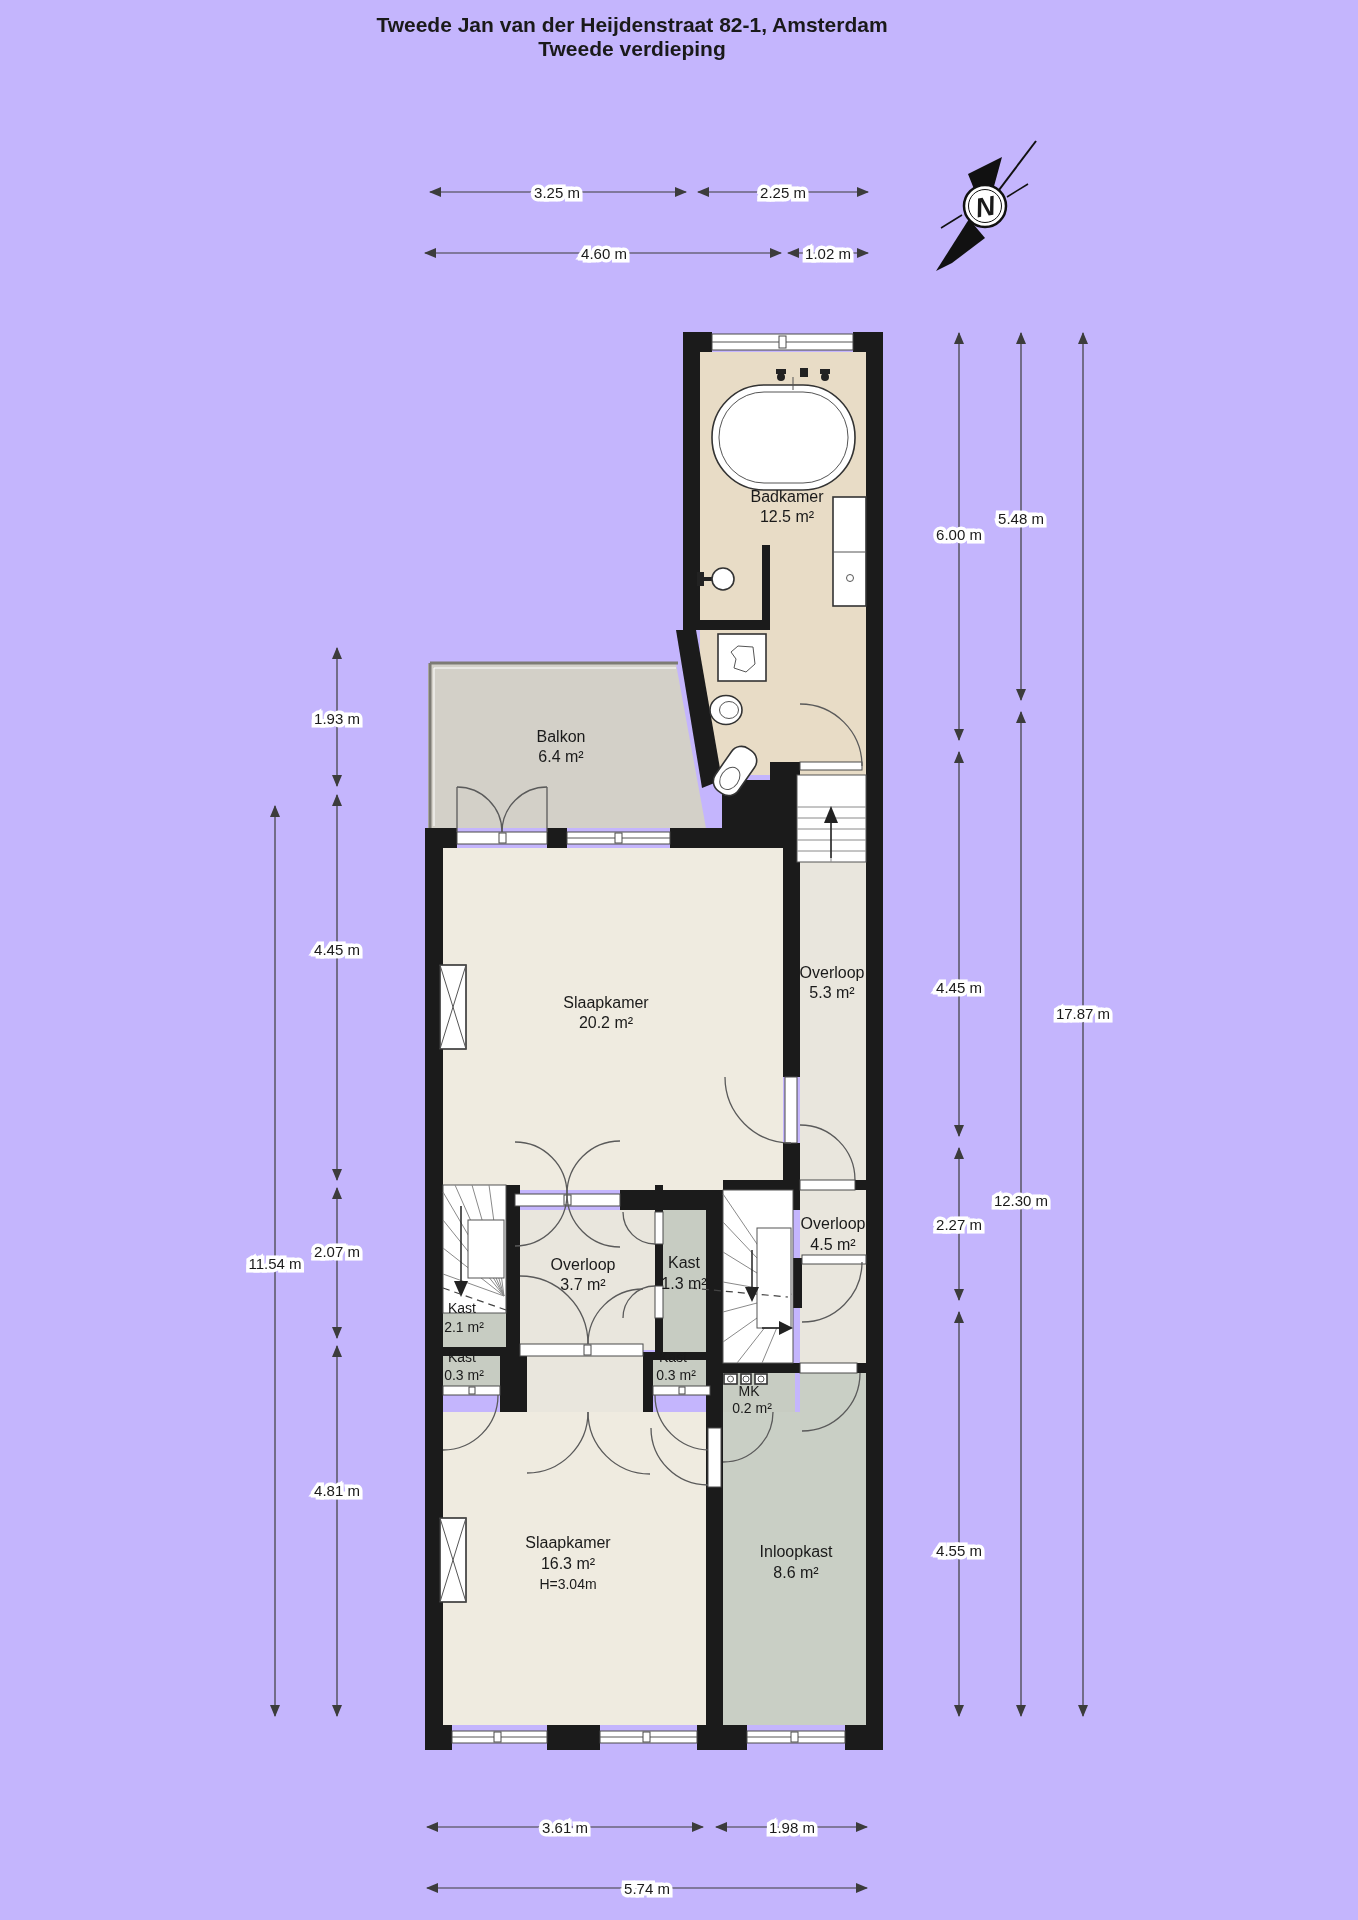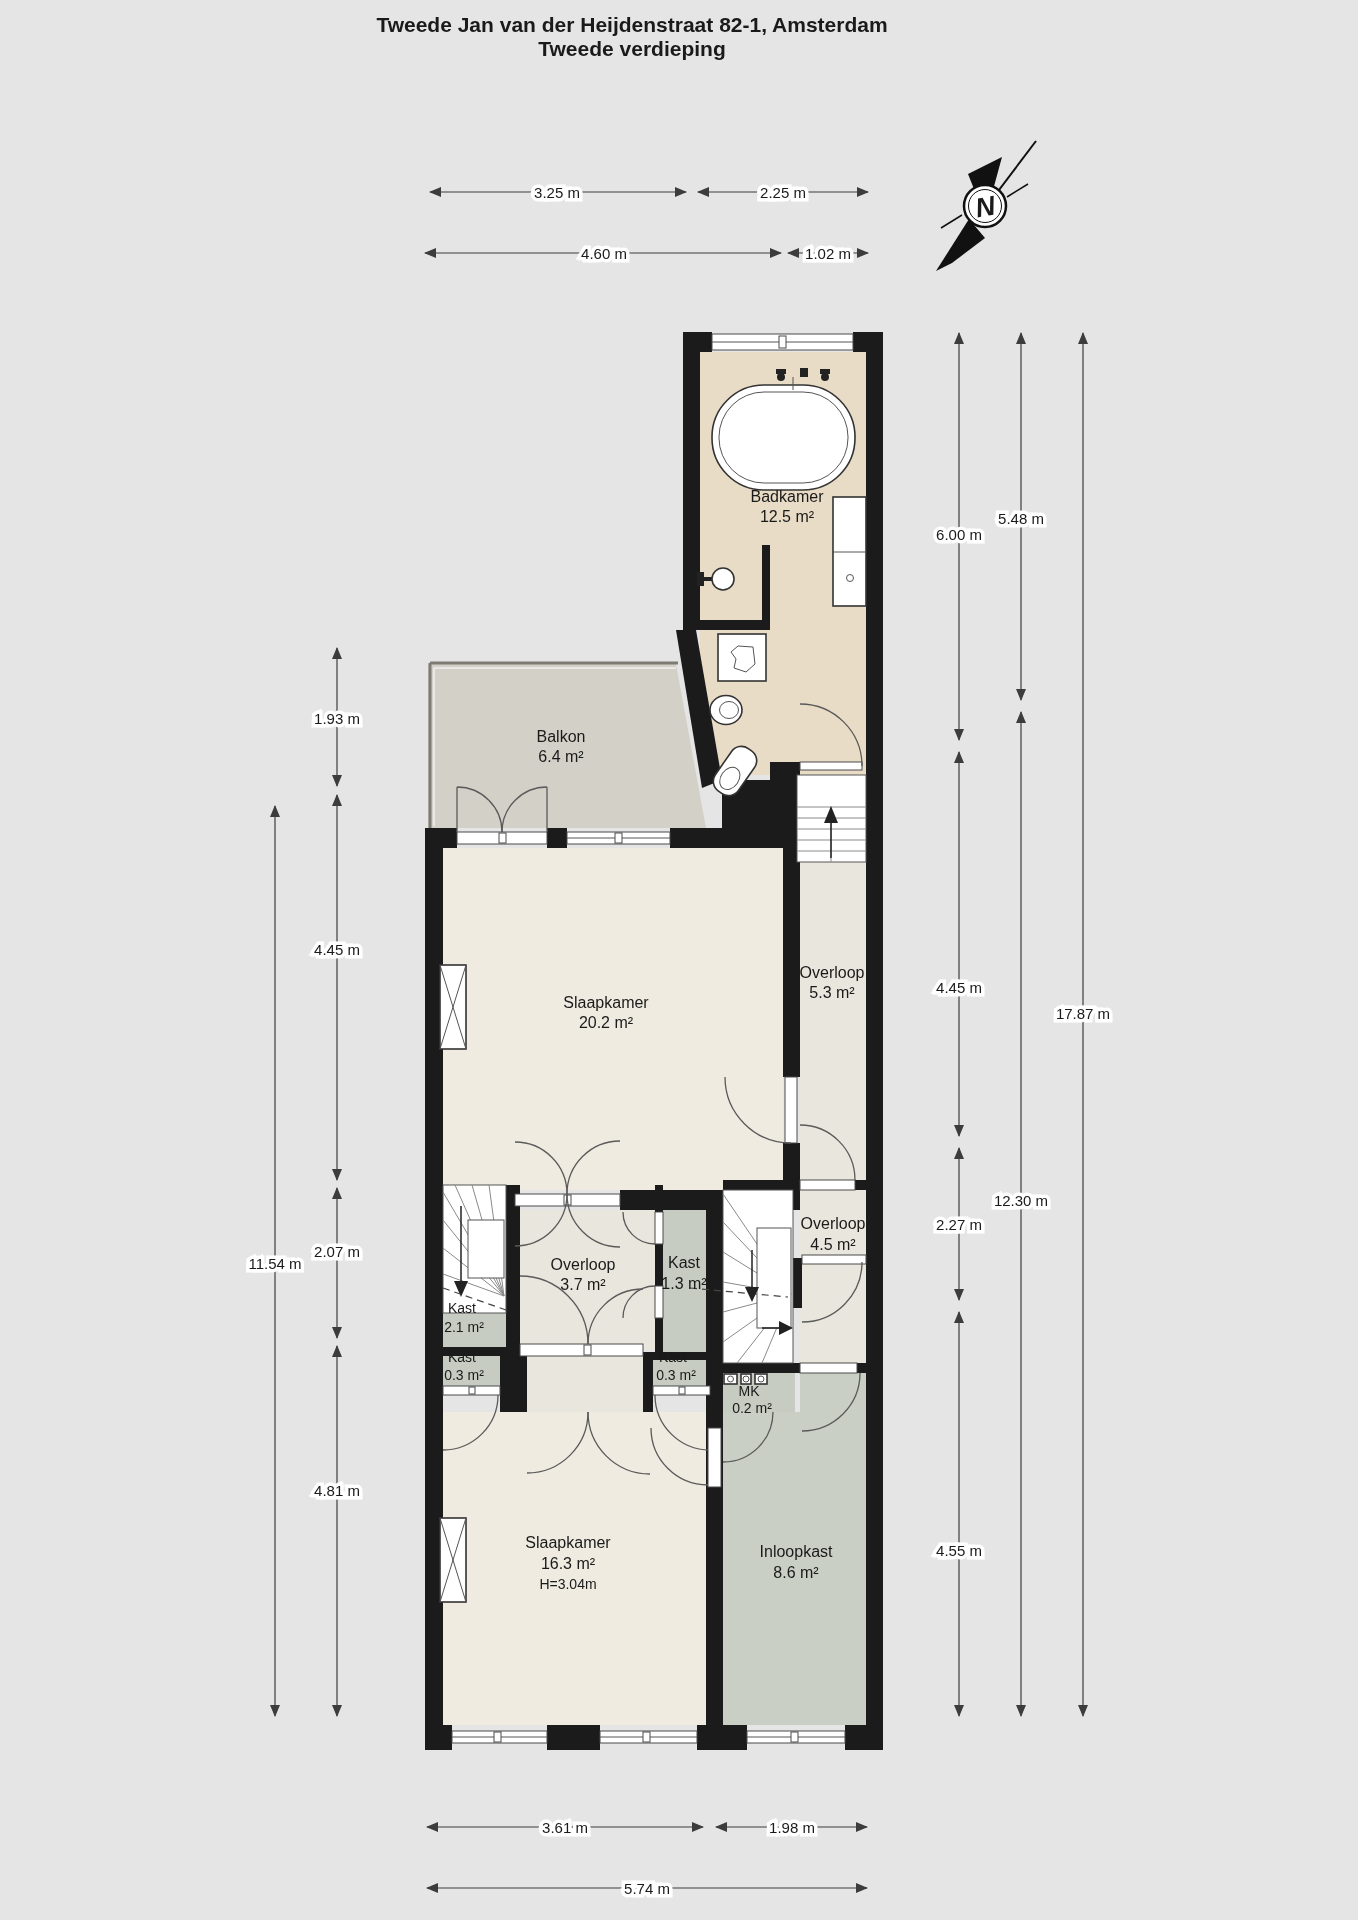--- a/index.html
+++ b/index.html
@@ -1,16 +1,16 @@
 <!DOCTYPE html>
 <html><head>
 <meta charset="utf-8">
 <style>
   html,body{margin:0;padding:0;background:#ffffff;}
-  .canvas{position:relative;width:1358px;height:1920px;margin:0 auto;background:#e5e5e5;
+  .canvas{position:relative;width:1358px;height:1920px;margin:0 auto;background:#c4b5fd;
           font-family:"Liberation Sans", sans-serif;}
   svg{position:absolute;left:0;top:0;}
   .wall{fill:#1b1b1b;stroke:none;}
   .floor-bad{fill:#e8dcc6;}
   .floor-balkon{fill:#d3d0c8;stroke:none;}
   .floor-room{fill:#efebe0;}
   .floor-hal{fill:#e9e6dd;}
   .floor-kast{fill:#c7ccc2;}
   .floor-inloop{fill:#c9cfc5;}
   .stairbox{fill:#ffffff;stroke:#555;stroke-width:1;}

